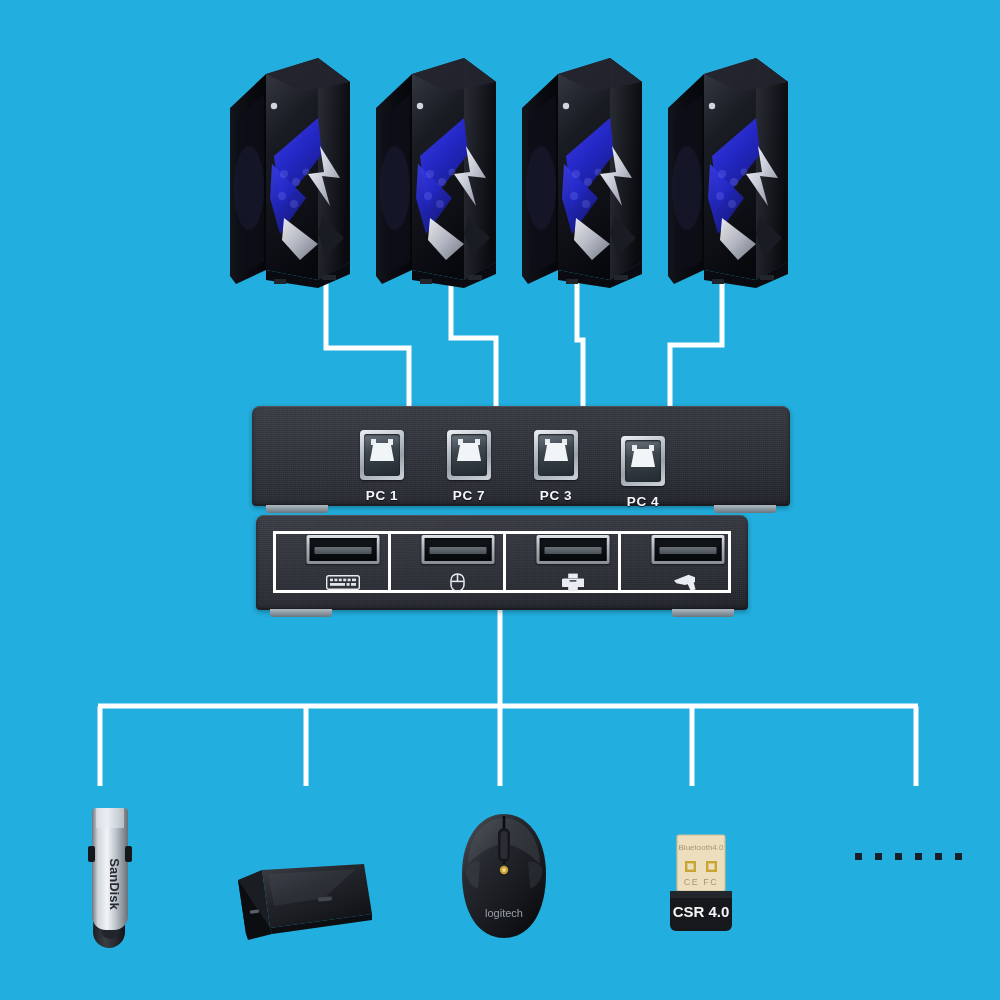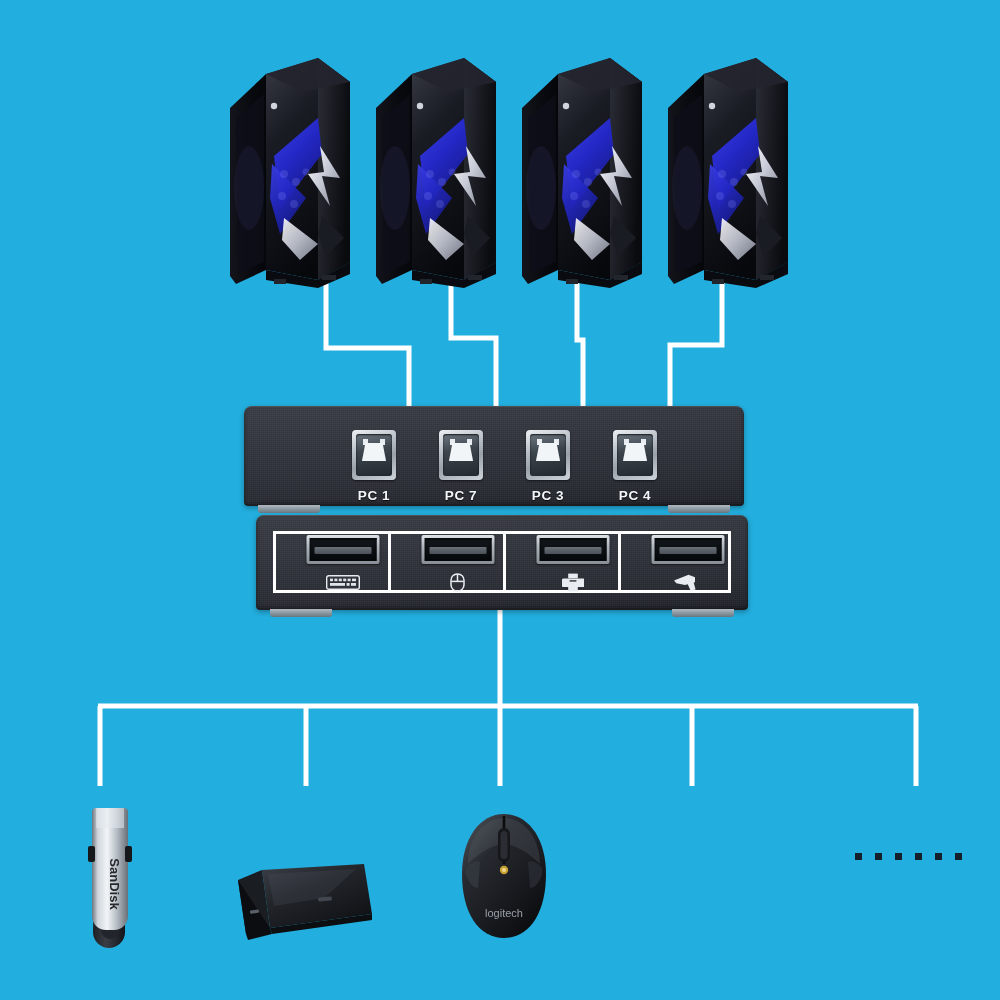--- a/index.html
+++ b/index.html
@@ -22,21 +22,21 @@
     position:absolute;
     background:
       repeating-linear-gradient(0deg, rgba(255,255,255,.022) 0 1px, rgba(0,0,0,.028) 1px 2px),
       repeating-linear-gradient(90deg, rgba(255,255,255,.020) 0 1px, rgba(0,0,0,.026) 1px 2px),
       linear-gradient(177deg,#3a3d45 0%,#32353d 34%,#292c33 74%,#202329 100%);
     border-radius:8px 8px 4px 4px;
     box-shadow: inset 0 1px 0 rgba(255,255,255,.13),
                 inset 0 -2px 4px rgba(0,0,0,.45),
                 0 2px 5px rgba(0,0,0,.30);
   }
-  #kvm-top    { left:244px; top:406px; width:500px; height:100px; }
+  #kvm-top    { left:252px; top:406px; width:538px; height:100px; }
   #kvm-bottom { left:256px; top:515px; width:492px; height:95px; }
 
   .kvm-feet { position:absolute; bottom:-7px; height:8px; width:62px;
               background:linear-gradient(180deg,#b9bfc6,#8d939b 55%,#6d737b);
               border-radius:0 0 3px 3px; opacity:.95; }
 
   
   .usbb-slot { position:absolute; top:24px; width:44px; height:52px; }
   .usbb {
     position:absolute; left:0; top:0; width:44px; height:50px;
@@ -304,21 +304,21 @@
       <div class="usbb">
         <div class="usbb-in">
           <div class="usbb-pin l"></div>
           <div class="usbb-pin r"></div>
           <div class="usbb-tab"></div>
         </div>
       </div>
       <span class="usbb-label">PC 3</span>
     </div>
 
-    <div class="usbb-slot" style="left:369px;">
+    <div class="usbb-slot" style="left:369px;margin-top:6px;">
       <div class="usbb">
         <div class="usbb-in">
           <div class="usbb-pin l"></div>
           <div class="usbb-pin r"></div>
           <div class="usbb-tab"></div>
         </div>
       </div>
       <span class="usbb-label">PC 4</span>
     </div>
   </div>
@@ -480,20 +480,37 @@
       <circle cx="48" cy="58" r="4.2" fill="#c8a033"></circle>
       <circle cx="48" cy="58" r="2.1" fill="#f0d88a"></circle>
 
       <path d="M10,56 C14,50 20,48 24,50 L22,76 C17,76 12,70 10,62 Z" fill="#34383f" opacity=".85"></path>
       <path d="M86,56 C82,50 76,48 72,50 L74,76 C79,76 84,70 86,62 Z" fill="#2c3037" opacity=".7"></path>
 
       <text x="48" y="105" fill="#9aa0a8" font-family="Liberation Sans, sans-serif" font-size="11" text-anchor="middle">logitech</text>
     </svg>
   </div>
 
+  <div class="device" style="left:664px; top:833px;">
+    <svg width="74" height="104" viewBox="0 0 74 104">
+
+      <rect x="13" y="2" width="48" height="56" rx="2" fill="#eddfbe"></rect>
+      <rect x="13" y="2" width="48" height="56" rx="2" fill="none" stroke="#cdbd95" stroke-width="1.2"></rect>
+      <rect x="21" y="28" width="11" height="11" fill="#c9a534"></rect>
+      <rect x="42" y="28" width="11" height="11" fill="#c9a534"></rect>
+      <rect x="23.4" y="30.4" width="6.2" height="6.2" fill="#eddfbe"></rect>
+      <rect x="44.4" y="30.4" width="6.2" height="6.2" fill="#eddfbe"></rect>
+      <text x="37" y="17" fill="#a79771" font-family="Liberation Sans, sans-serif" font-size="8" text-anchor="middle">Bluetooth4.0</text>
+      <text x="37" y="52" fill="#a79771" font-family="Liberation Sans, sans-serif" font-size="9" letter-spacing="1.5" text-anchor="middle">CE FC</text>
+
+      <path d="M6,58 h62 v34 a6,6 0 0 1 -6,6 h-50 a6,6 0 0 1 -6,-6 z" fill="#16181c"></path>
+      <path d="M6,58 h62 v7 h-62 z" fill="#23262b"></path>
+      <text x="37" y="84" fill="#f2f4f6" font-family="Liberation Sans, sans-serif" font-size="15" font-weight="bold" text-anchor="middle">CSR 4.0</text>
+    </svg>
+  </div>
 
   <div class="ellipsis-dots" style="left:855px; top:853px;">
     <i></i>
     <i></i>
     <i></i>
     <i></i>
     <i></i>
     <i></i>
   </div>
 

